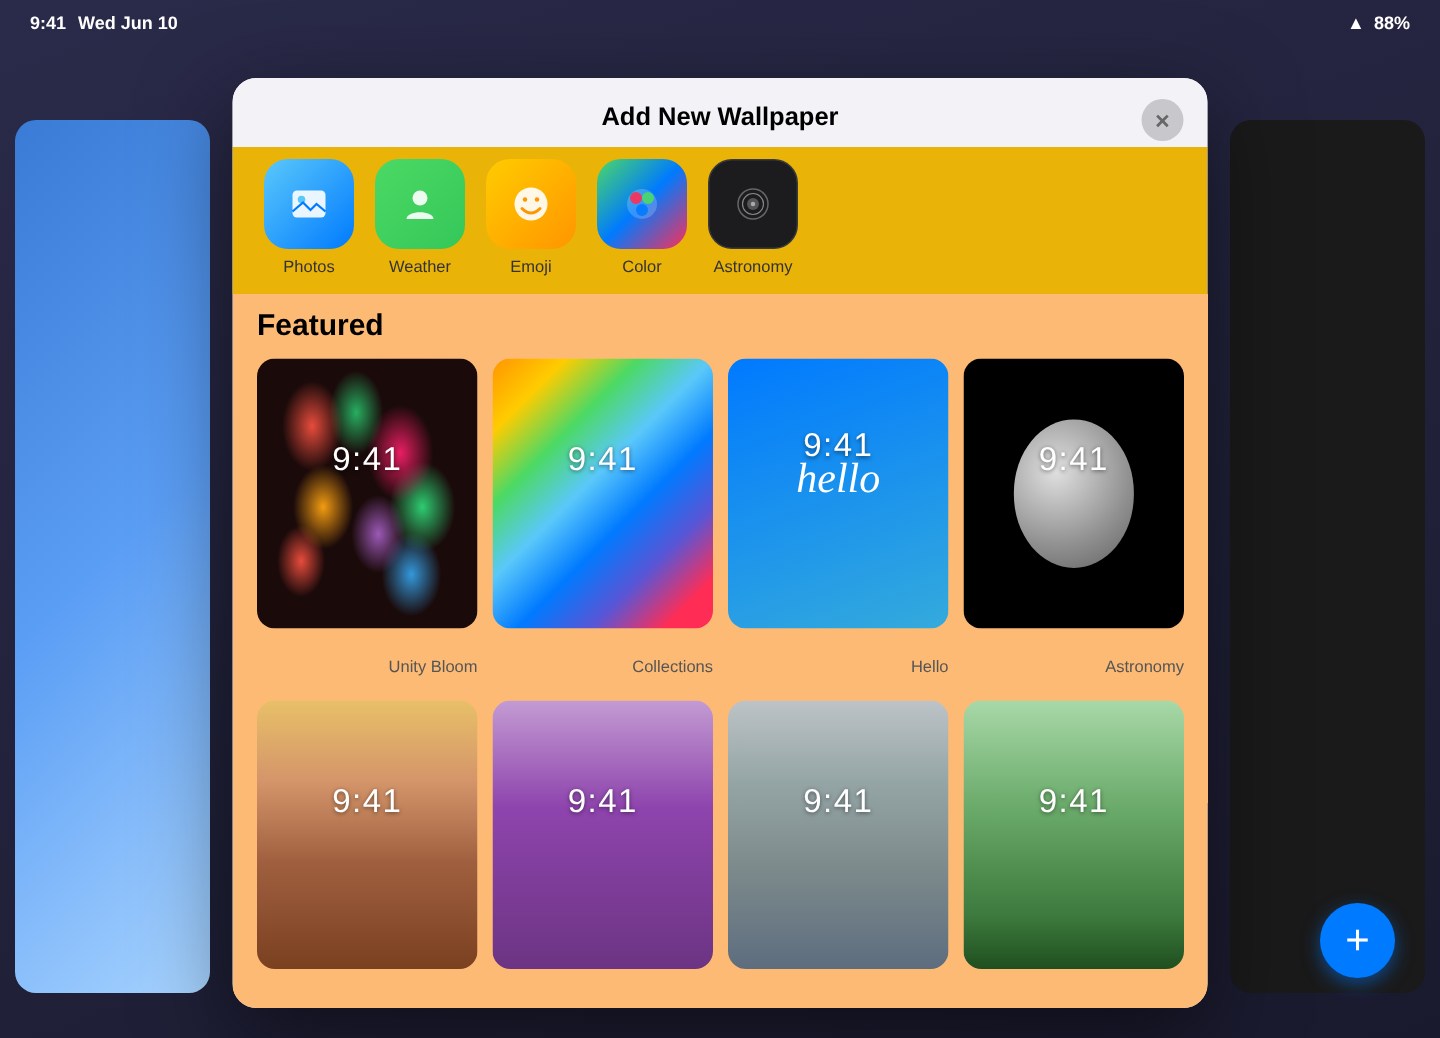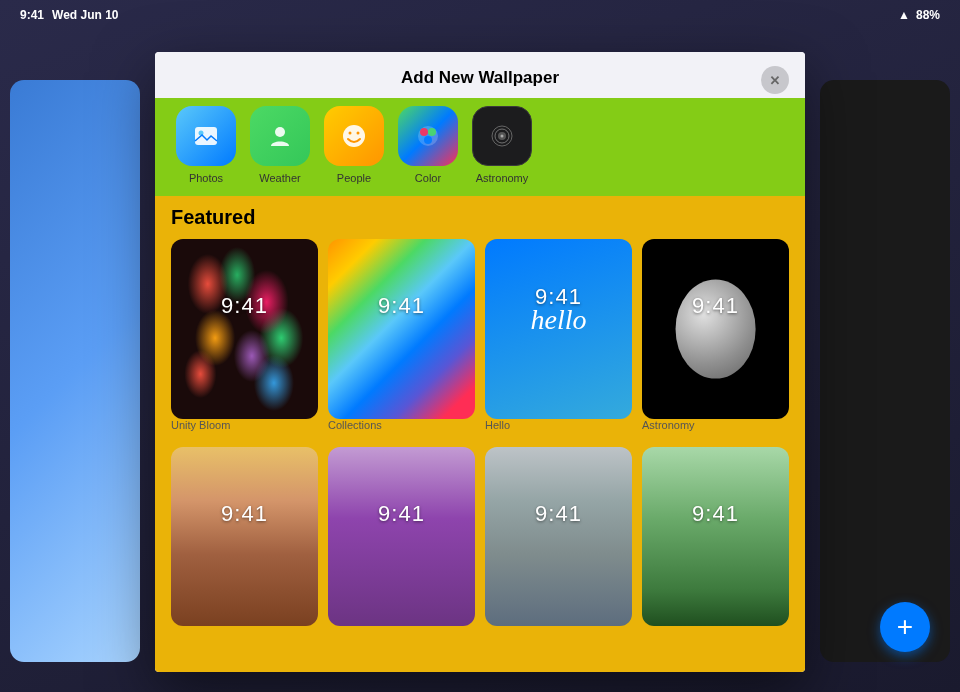--- a/index.html
+++ b/index.html
@@ -79,21 +79,21 @@
     }
 
     
     .modal {
       position: absolute;
       top: 52px;
       left: 155px;
       right: 155px;
       bottom: 20px;
       background: #f2f2f7;
-      border-radius: 4px;
+      border-radius: 16px;
       overflow: hidden;
       display: flex;
       flex-direction: column;
       box-shadow: 0 20px 60px rgba(0,0,0,0.5);
       z-index: 15;
     }
 
     .modal-header {
       display: flex;
       align-items: center;
@@ -125,21 +125,21 @@
       font-weight: 600;
     }
 
     
     .categories-row {
       display: flex;
       gap: 4px;
       padding: 8px 16px 12px;
       overflow-x: auto;
       flex-shrink: 0;
-      background: #84cc16;
+      background: #eab308;
     }
     .categories-row::-webkit-scrollbar { display: none; }
     .category-item {
       display: flex;
       flex-direction: column;
       align-items: center;
       gap: 6px;
       min-width: 70px;
       cursor: pointer;
     }
@@ -167,21 +167,21 @@
     .icon-emoji { background: linear-gradient(135deg, #ffcc00 0%, #ff9500 100%); }
     .icon-color { background: linear-gradient(135deg, #4cd964 0%, #007AFF 50%, #ff2d55 100%); }
     .icon-astronomy { background: #1c1c1e; border: 1px solid #3a3a3c; }
     .icon-weather { background: linear-gradient(135deg, #5ac8fa 0%, #007AFF 100%); }
 
     
     .modal-content {
       flex: 1;
       overflow-y: auto;
       padding: 0 16px 12px;
-      background: #eab308;
+      background: #fdba74;
     }
     .modal-content::-webkit-scrollbar { display: none; }
 
     
     .section-title {
       font-size: 20px;
       font-weight: 700;
       color: #000;
       margin: 10px 0 10px;
     }
@@ -217,22 +217,22 @@
       font-size: 22px;
       font-weight: 200;
       color: white;
       text-shadow: 0 1px 3px rgba(0,0,0,0.5);
       white-space: nowrap;
       letter-spacing: 1px;
     }
     .wallpaper-label {
       font-size: 11px;
       color: #555;
-      text-align: left;
-      margin-top: 0;
+      text-align: right;
+      margin-top: 20px;
     }
     .wallpaper-wrapper {
       display: flex;
       flex-direction: column;
     }
 
     
     .bg-unity {
       background: #1a1a1a;
       position: relative;
@@ -343,21 +343,21 @@
 
       <div class="category-item">
         <div class="category-icon icon-emoji">
           <svg width="28" height="28" viewBox="0 0 28 28" fill="none">
             <circle cx="14" cy="14" r="11" fill="white" opacity="0.9"></circle>
             <circle cx="10" cy="11" r="1.5" fill="#ff9500"></circle>
             <circle cx="18" cy="11" r="1.5" fill="#ff9500"></circle>
             <path d="M8 17 q6 6 12 0" stroke="#ff9500" stroke-width="2" fill="none" stroke-linecap="round"></path>
           </svg>
         </div>
-        <span class="category-label">People</span>
+        <span class="category-label">Emoji</span>
       </div>
 
       <div class="category-item">
         <div class="category-icon icon-color">
           <svg width="28" height="28" viewBox="0 0 28 28" fill="none">
             <circle cx="14" cy="14" r="10" fill="white" opacity="0.2"></circle>
             <circle cx="10" cy="10" r="4" fill="#ff2d55" opacity="0.9"></circle>
             <circle cx="18" cy="10" r="4" fill="#4cd964" opacity="0.9"></circle>
             <circle cx="14" cy="18" r="4" fill="#007AFF" opacity="0.9"></circle>
           </svg>

